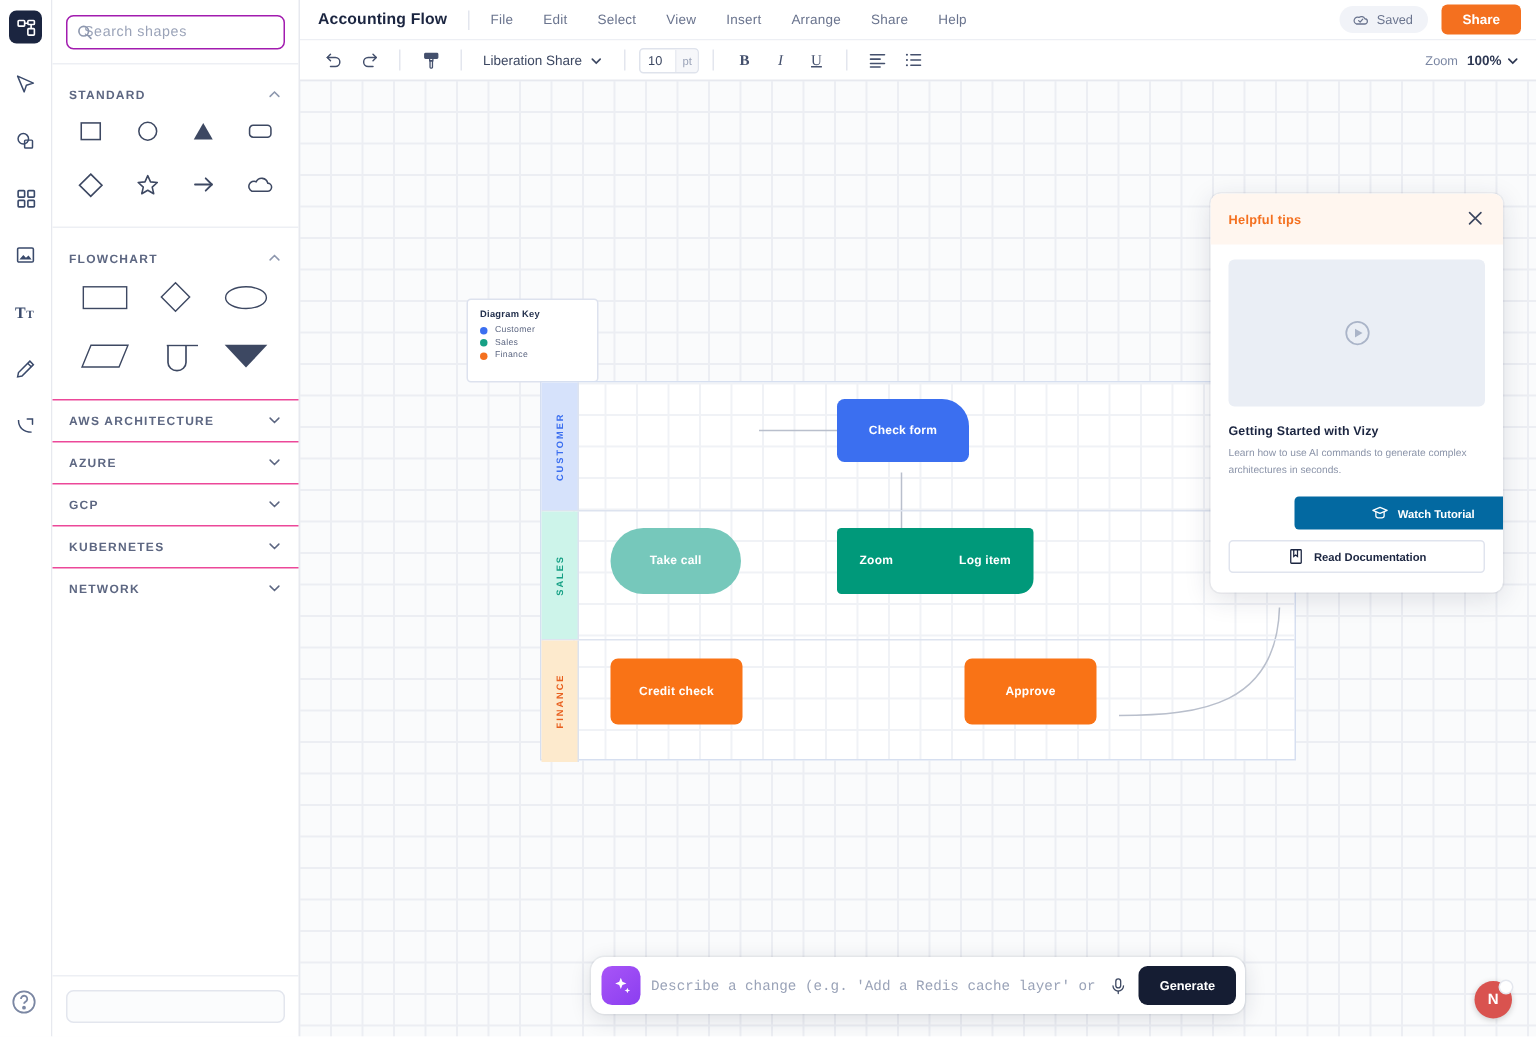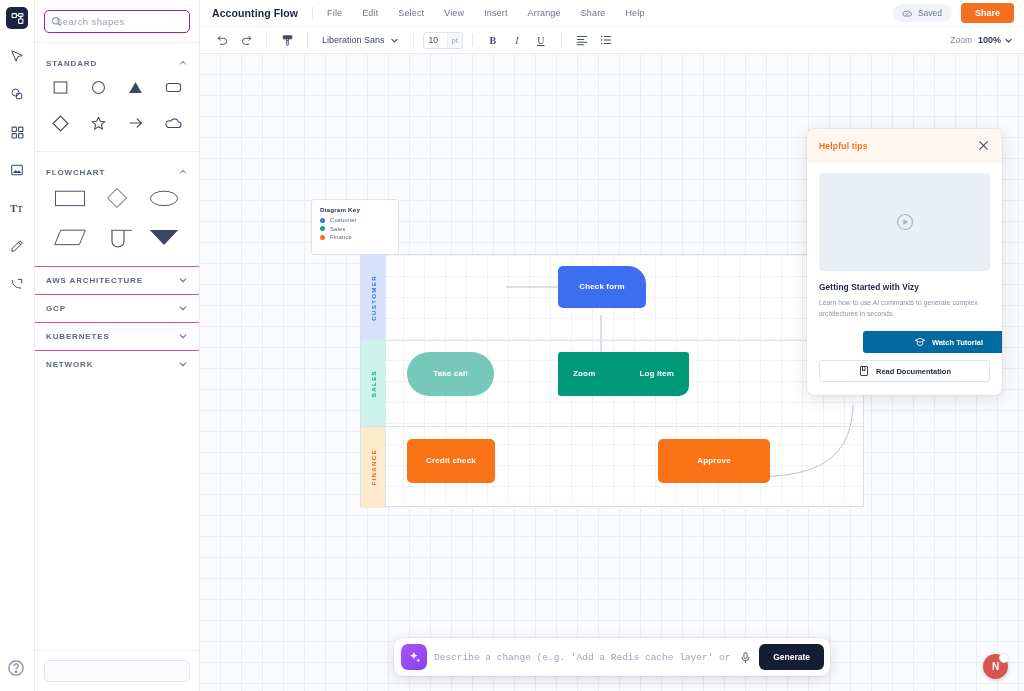--- a/index.html
+++ b/index.html
@@ -442,20 +442,26 @@
         </div>
       <div class="shape-cell">
           <svg width="32" height="20" viewBox="0 0 36 22" fill="#3d4862">
             <path d="M2 3h32L18 20z"></path>
           </svg>
         </div>
     </div>
 
     <div class="cat-row">
       <span>AWS ARCHITECTURE</span>
+      <span class="chev"><svg width="10" height="10" viewBox="0 0 24 24" fill="none" stroke="currentColor" stroke-width="2.5" stroke-linecap="round">
+            <path d="M5 9l7 7 7-7"></path>
+          </svg></span>
+    </div>
+    <div class="cat-row">
+      <span>AZURE</span>
       <span class="chev"><svg width="10" height="10" viewBox="0 0 24 24" fill="none" stroke="currentColor" stroke-width="2.5" stroke-linecap="round">
             <path d="M5 9l7 7 7-7"></path>
           </svg></span>
     </div>
     <div class="cat-row">
       <span>GCP</span>
       <span class="chev"><svg width="10" height="10" viewBox="0 0 24 24" fill="none" stroke="currentColor" stroke-width="2.5" stroke-linecap="round">
             <path d="M5 9l7 7 7-7"></path>
           </svg></span>
     </div>
@@ -520,21 +526,21 @@
       <div class="tb-sep"></div>
       <div class="tb-btn">
         <svg width="13" height="13" viewBox="0 0 24 24" fill="none" stroke="currentColor" stroke-width="1.6">
             <rect x="4" y="3" width="16" height="6" rx="1" fill="currentColor"></rect>
             <path d="M10 9v3h4V9"></path>
             <rect x="10.5" y="12" width="3" height="9" rx="1"></rect>
           </svg>
       </div>
       <div class="tb-sep"></div>
       <div class="font-sel">
-        <span>Liberation Sans</span>
+        <span>Liberation Share</span>
         <span style="display:flex">
           <svg width="9" height="9" viewBox="0 0 24 24" fill="none" stroke="currentColor" stroke-width="3" stroke-linecap="round">
               <path d="M5 9l7 7 7-7"></path>
             </svg>
         </span>
       </div>
       <div class="tb-sep"></div>
       <div class="size-box">
         <input type="text" value="10" style="">
         <span class="size-unit">pt</span>
@@ -619,21 +625,21 @@
 
         <div class="node multi" style="left:197px;top:97px;width:131px;height:44px;background:#00997a;border-radius:3px 3px 10px 3px">
           <span>Zoom</span>
           <span>Log item</span>
         </div>
 
         <div class="node" style="left:46px;top:184px;width:88px;height:44px;background:#f97316;border-radius:5px">
           <span>Credit check</span>
         </div>
 
-        <div class="node" style="left:297px;top:184px;width:112px;height:44px;background:#f97316;border-radius:5px">
+        <div class="node" style="left:282px;top:184px;width:88px;height:44px;background:#f97316;border-radius:5px">
           <span>Approve</span>
         </div>
       </div>
 
       <div class="tips">
         <div class="tips-head">
           <span class="tips-title">Helpful tips</span>
           <span class="tips-close">
             <svg width="13" height="13" viewBox="0 0 24 24" fill="none" stroke="currentColor" stroke-width="2" stroke-linecap="round">
                 <path d="M5 5l14 14M19 5L5 19"></path>

